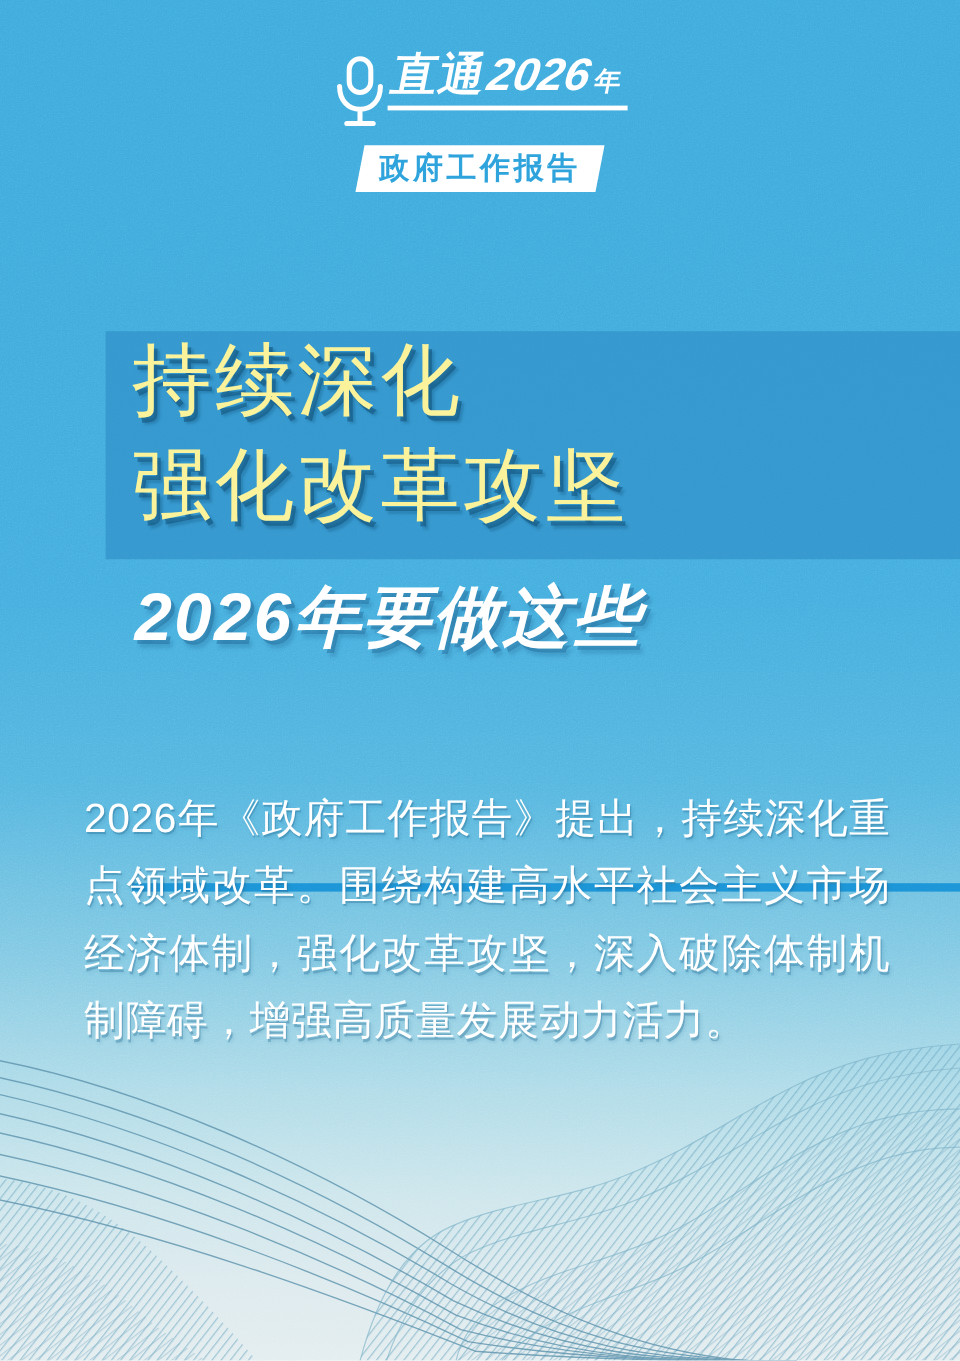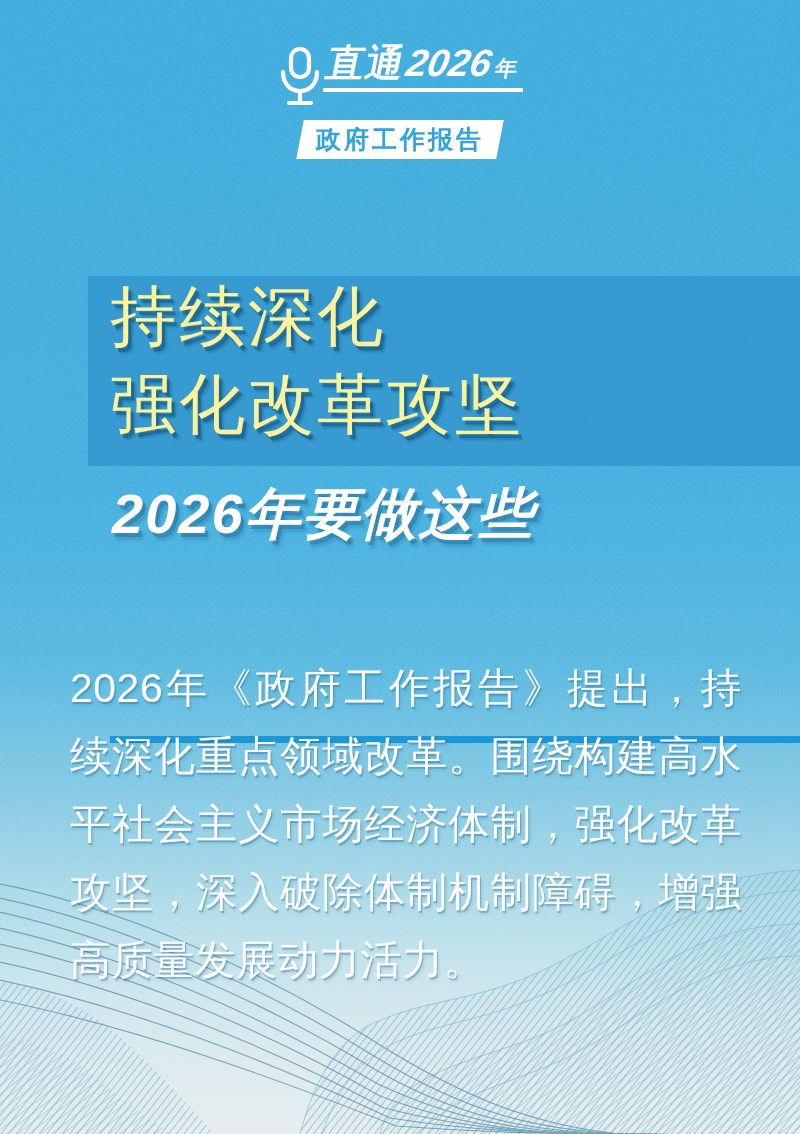--- a/index.html
+++ b/index.html
@@ -158,21 +158,21 @@
        3px 4px 0 rgba(30,100,145,.42),
        5px 7px 3px rgba(30,100,145,.26);
   }
 
   
   #body-copy {
     position:absolute;
     left:70px; top:654px;
     width:672px;
     color:#FFFFFF;
-    font-size:41px;
+    font-size:34px;
     font-weight:500;
     line-height:1.66;
     letter-spacing:.5px;
     text-align:justify;
     text-shadow:
        1px 2px 0 rgba(38,110,150,.35),
        2px 3px 3px rgba(38,110,150,.20);
   }
 </style>
 </head>

